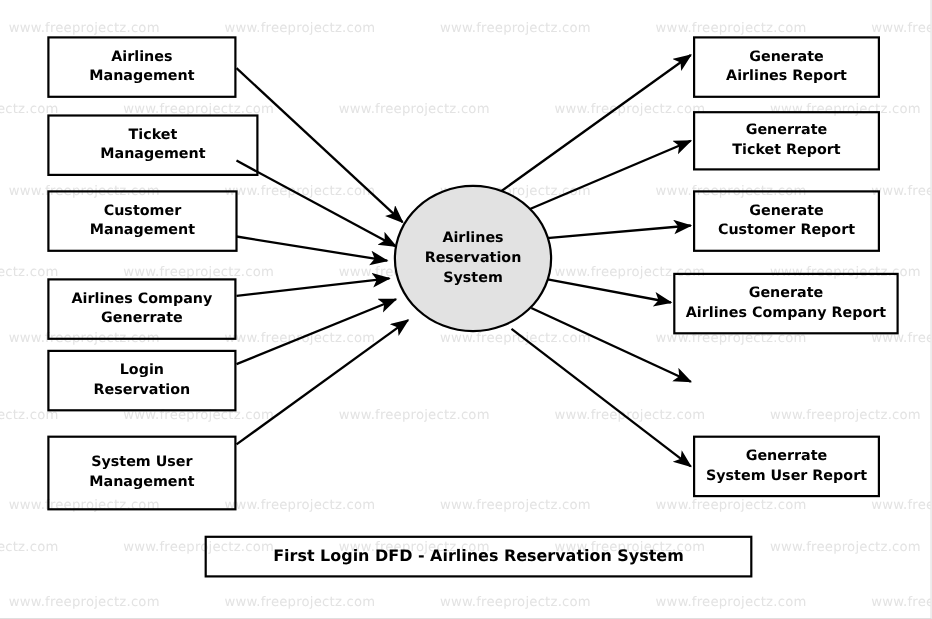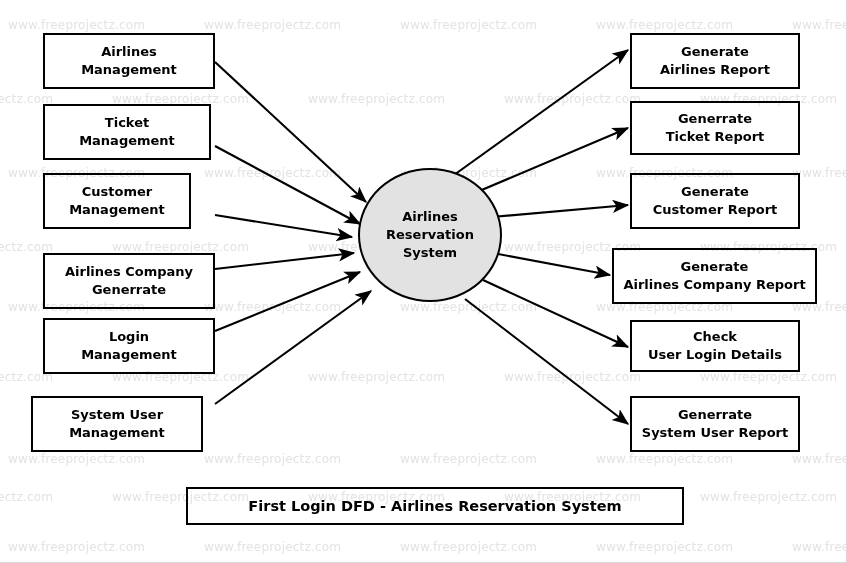--- a/index.html
+++ b/index.html
@@ -182,41 +182,41 @@
       <path d="M483,280 L628,347"></path>
       <path d="M465,299 L628,424"></path>
     </g>
   </svg>
 
   <div class="node" style="left:43px;  top:33px;  width:172px; height:56px;">
     <span class="lbl">Airlines
 Management</span>
   </div>
 
-  <div class="node" style="left:43px;  top:104px; width:168px; height:56px;">
+  <div class="node" style="left:43px;  top:104px; width:192px; height:56px;">
     <span class="lbl">Ticket
 Management</span>
   </div>
 
-  <div class="node" style="left:43px;  top:173px; width:148px; height:56px;">
+  <div class="node" style="left:43px;  top:173px; width:173px; height:56px;">
     <span class="lbl">Customer
 Management</span>
   </div>
 
   <div class="node" style="left:43px;  top:253px; width:172px; height:56px;">
     <span class="lbl">Airlines Company
 Generrate</span>
   </div>
 
   <div class="node" style="left:43px;  top:318px; width:172px; height:56px;">
     <span class="lbl">Login
-Management</span>
-  </div>
-
-  <div class="node" style="left:31px;  top:396px; width:172px; height:56px;">
+Reservation</span>
+  </div>
+
+  <div class="node" style="left:43px;  top:396px; width:172px; height:68px;">
     <span class="lbl">System User
 Management</span>
   </div>
 
   <div class="process" style="left:358px; top:168px; width:144px; height:134px;">
     <span class="lbl">Airlines
 Reservation
 System</span>
   </div>
 
@@ -233,24 +233,20 @@
   <div class="node" style="left:630px; top:173px; width:170px; height:56px;">
     <span class="lbl">Generate
 Customer Report</span>
   </div>
 
   <div class="node" style="left:612px; top:248px; width:205px; height:56px;">
     <span class="lbl">Generate
 Airlines Company Report</span>
   </div>
 
-  <div class="node" style="left:630px; top:320px; width:170px; height:52px;">
-    <span class="lbl">Check
-User Login Details</span>
-  </div>
 
   <div class="node" style="left:630px; top:396px; width:170px; height:56px;">
     <span class="lbl">Generrate
 System User Report</span>
   </div>
 
   <div class="caption" style="left:186px; top:487px; width:498px; height:38px;">
     <span>First Login DFD - Airlines Reservation System</span>
   </div>
 

